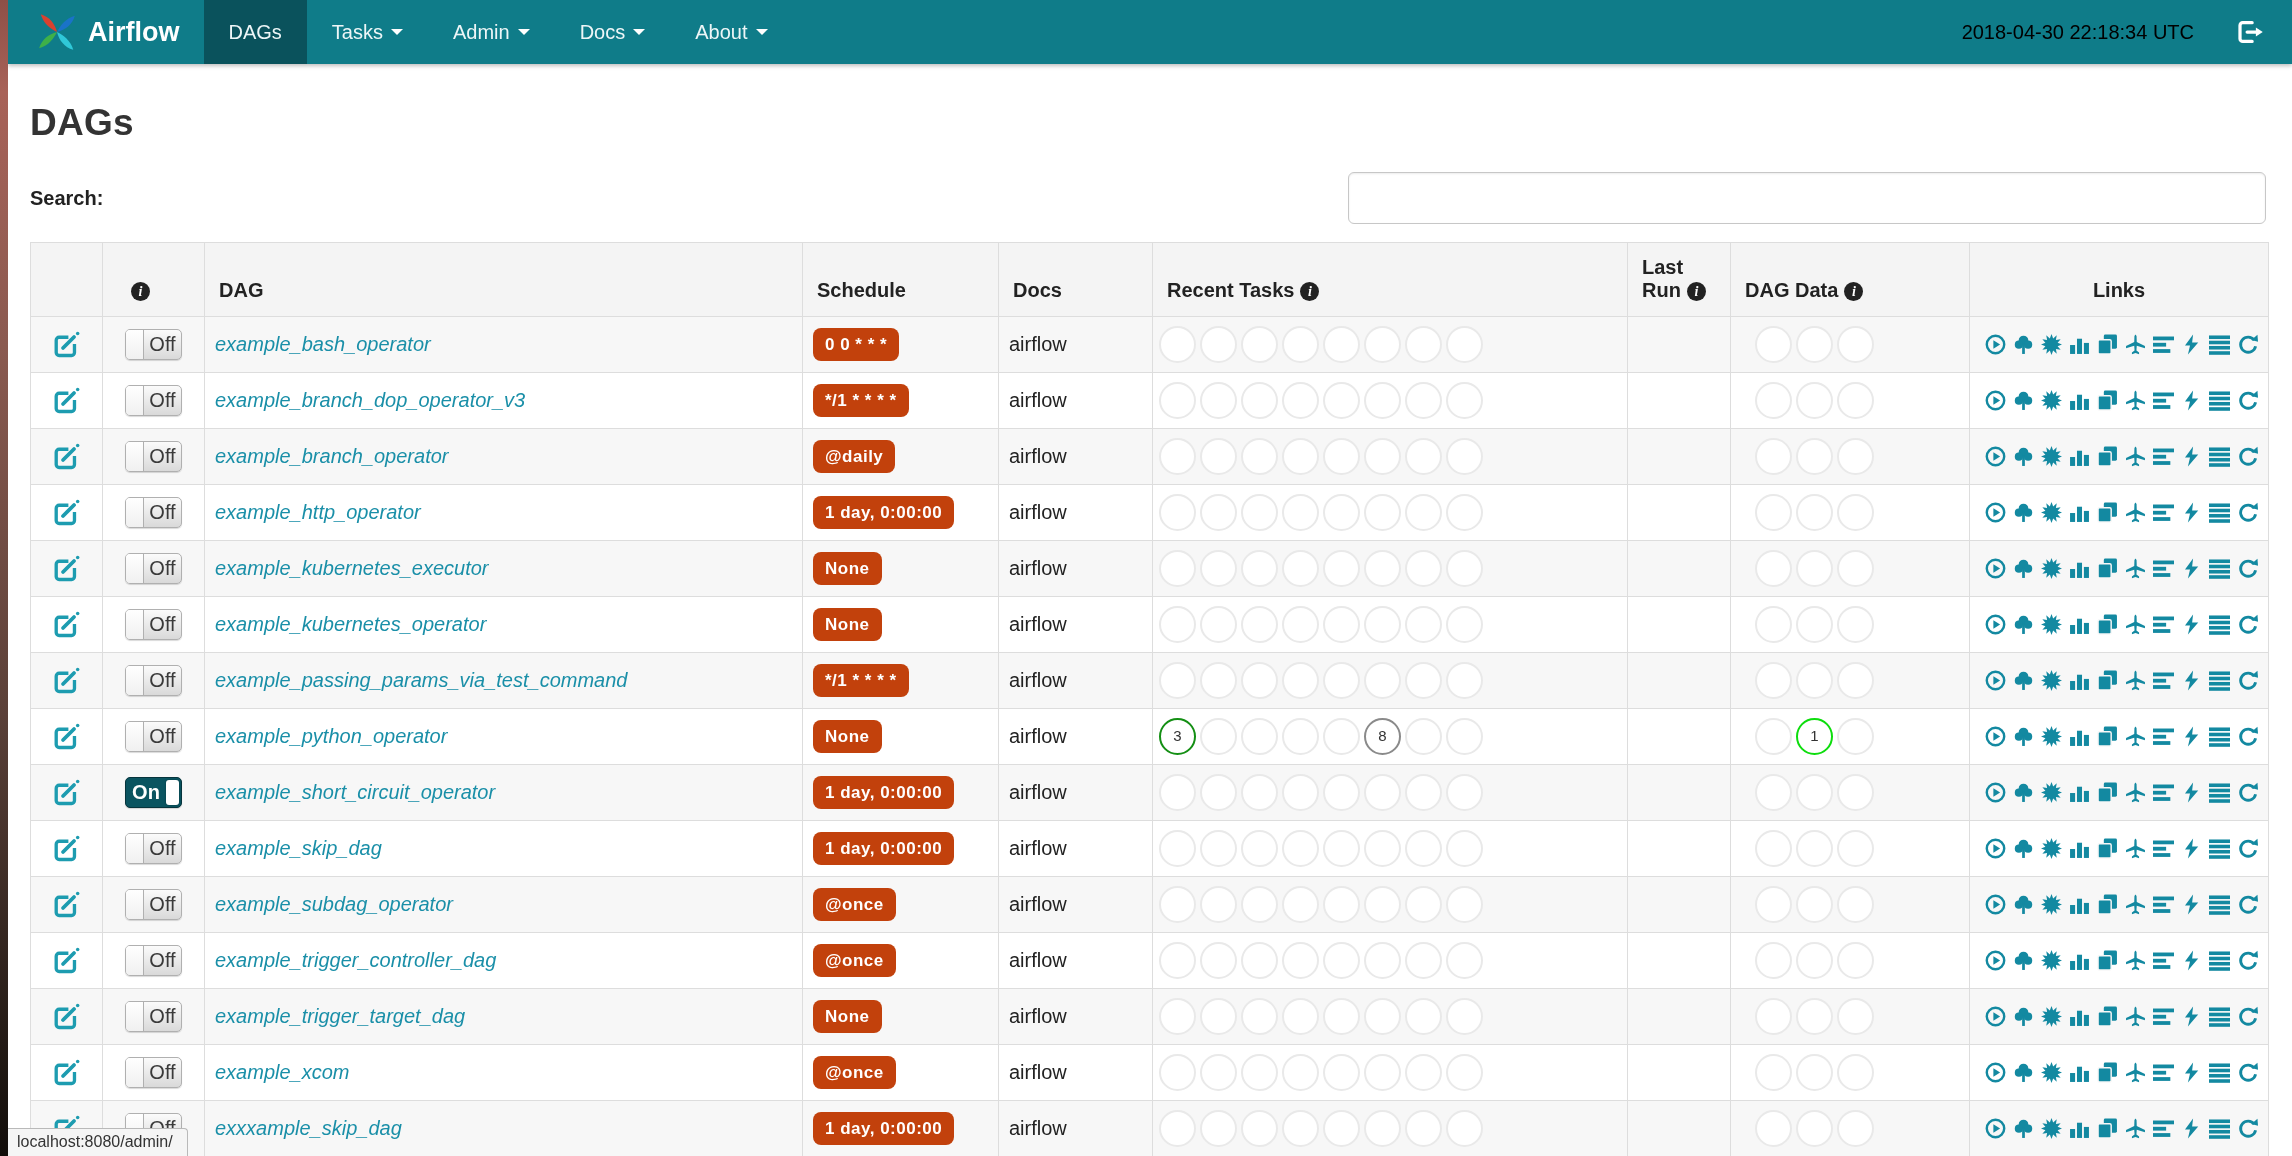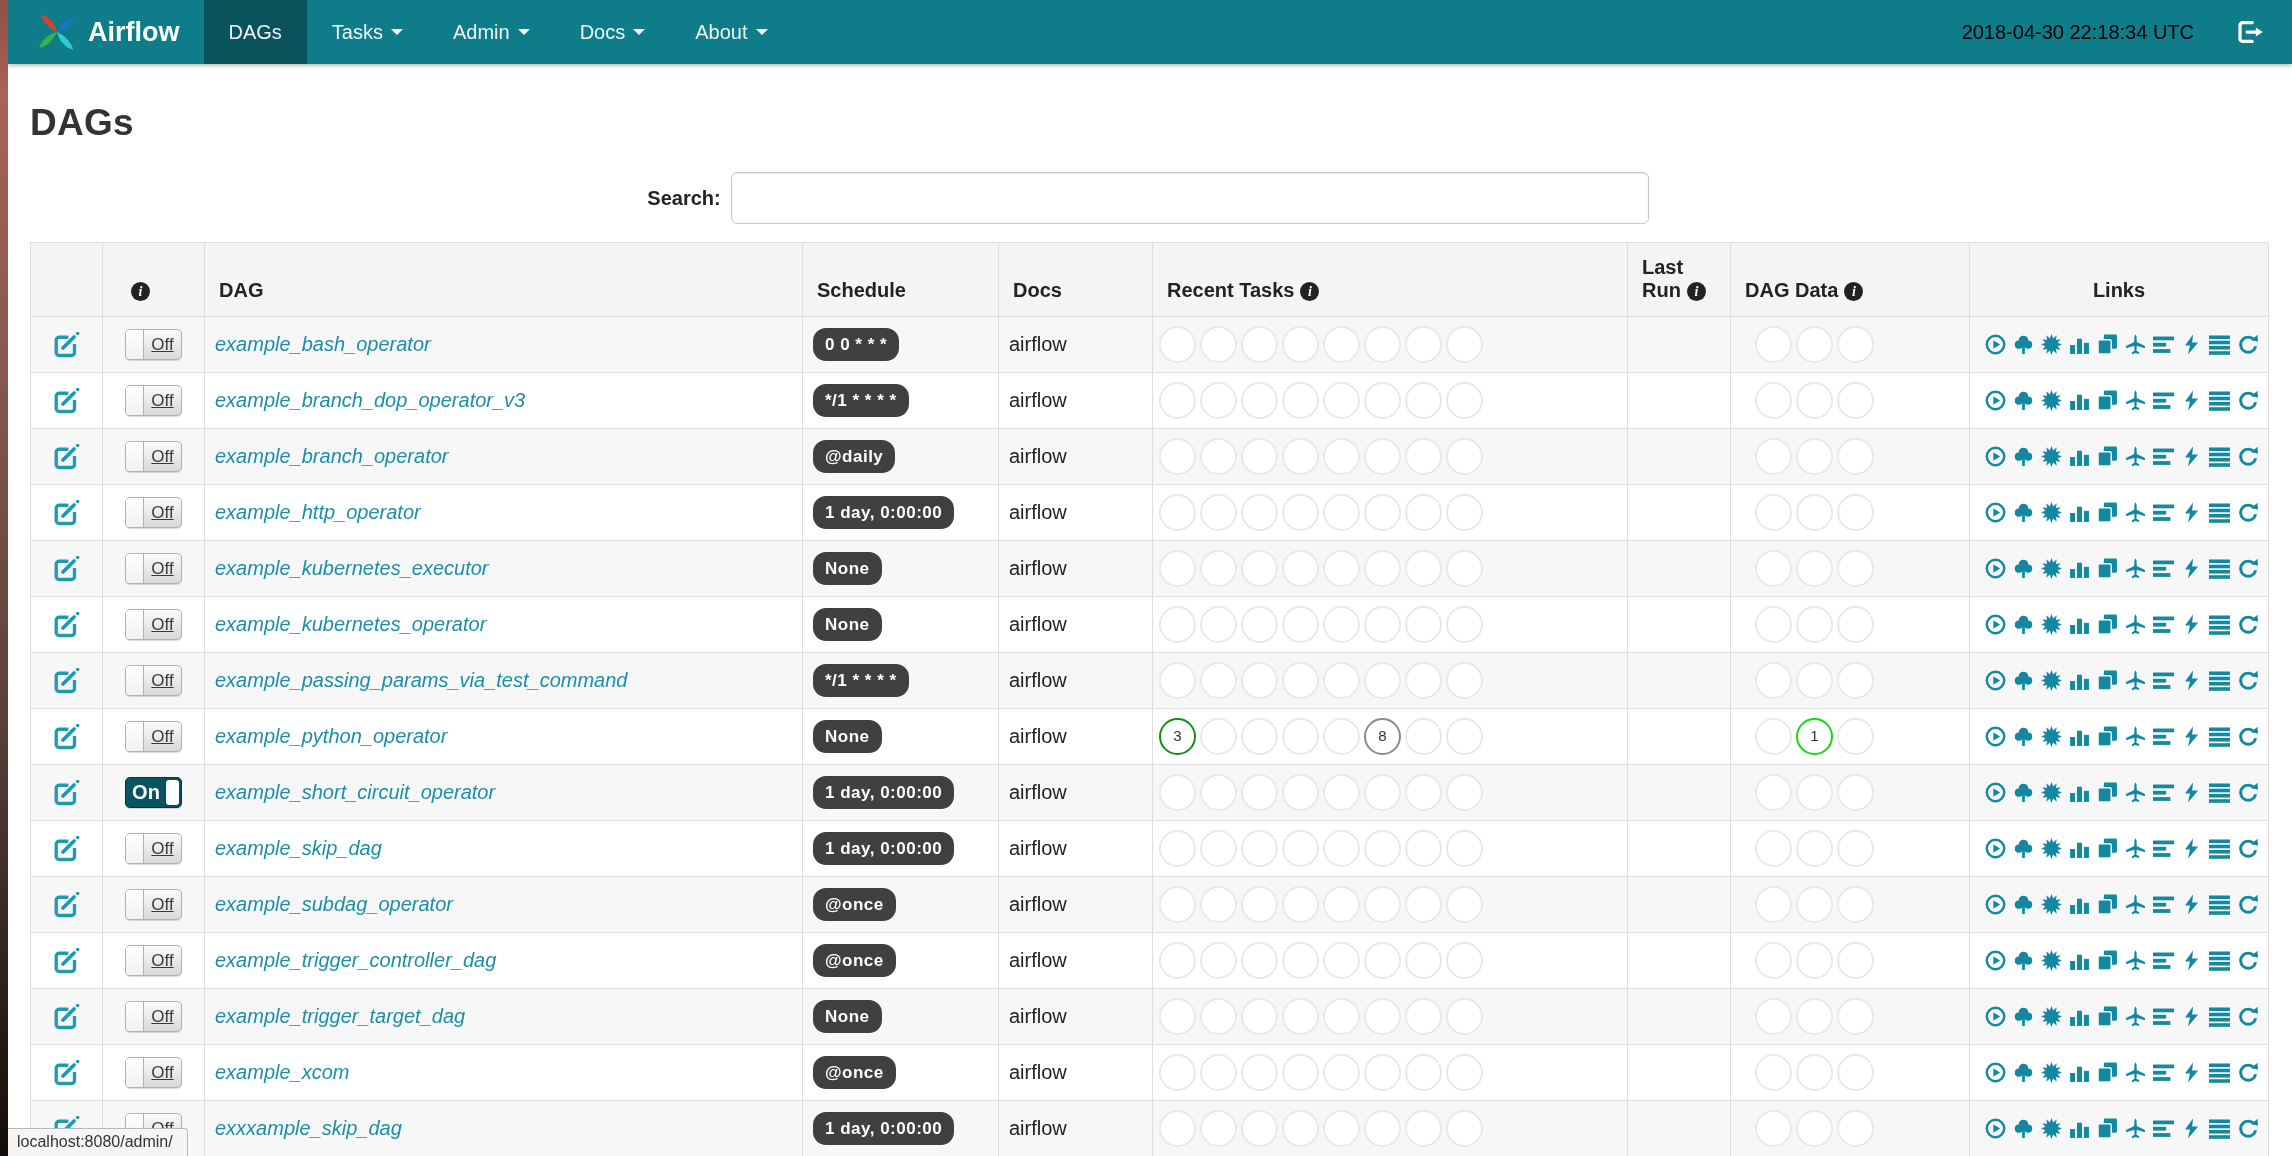--- a/index.html
+++ b/index.html
@@ -19,21 +19,21 @@
   .nav-item.active { background: #0a525c; }
   .caret { margin-left: 8px; width: 0; height: 0; border-left: 6px solid transparent;
     border-right: 6px solid transparent; border-top: 6px solid #fff; display: inline-block; }
   .nav-right { margin-left: auto; display: flex; align-items: center; gap: 40px; padding-right: 28px; }
   .clock { font-size: 20px; color: #000000; }
   .logout { width: 30px; height: 30px; cursor: pointer; display: inline-block; }
 
   
   .main { padding: 0 26px 0 30px; }
   .page-title { margin-top: 38px; font-size: 37px; font-weight: 600; color: #333; letter-spacing: .3px; }
-  .search-row { display: flex; justify-content: center; align-items: center; margin: 28px 0 18px; }
+  .search-row { display: flex; justify-content: space-between; align-items: center; margin: 28px 0 18px; }
   .search-row label { font-size: 20px; font-weight: bold; color: #222; margin-right: 10px; }
   .search-row input { width: 918px; height: 52px; border: 1px solid #c7c7c7; border-radius: 6px;
     box-shadow: inset 0 1px 2px rgba(0,0,0,.08); font-size: 20px; padding: 0 14px; outline: none;
     font-family: "Liberation Sans", sans-serif; background: #fff; }
 
   
   table.dags { border-collapse: collapse; table-layout: fixed; width: 2238px; }
   .dags th, .dags td { border: 1px solid #ddd; }
   .dags th { background: #f4f4f4; vertical-align: bottom; text-align: left; padding: 12px 14px 14px;
     font-size: 20px; color: #222; height: 74px; }
@@ -44,31 +44,31 @@
   col.c-sched  { width: 196px; } col.c-owner  { width: 154px; } col.c-rec  { width: 475px; }
   col.c-last   { width: 103px; } col.c-runs   { width: 239px; } col.c-links{ width: 299px; }
 
   .td-center { text-align: center; }
   .edit-icon { display: inline-block; width: 29px; height: 29px; color: #1d9cb0; cursor: pointer; vertical-align: middle; }
   .edit-icon svg, .link-icon svg, .logout svg { width: 100%; height: 100%; display: block; }
 
   .dag-link { color: #1a8fa8; font-size: 20px; text-decoration: none; cursor: pointer; font-style: italic; }
   .owner-txt { font-size: 20px; color: #222; }
 
-  .sched-badge { display: inline-block; background: #404040; color: #fff; font-weight: bold;
-    font-size: 17px; line-height: 1; padding: 8px 12px; border-radius: 13px; letter-spacing: .5px; cursor: default; }
+  .sched-badge { display: inline-block; background: #c2410c; color: #fff; font-weight: bold;
+    font-size: 17px; line-height: 1; padding: 8px 12px; border-radius: 8px; letter-spacing: .5px; cursor: default; }
 
   
   .toggle { position: relative; display: inline-block; width: 57px; height: 31px; border-radius: 5px;
     cursor: pointer; vertical-align: middle; box-shadow: 0 1px 1px rgba(0,0,0,.15); }
   .toggle.off { background: linear-gradient(#fbfbfb, #d9d9d9); border: 1px solid #b0b0b0; }
   .toggle.off .knob { position: absolute; left: 0; top: 0; bottom: 0; width: 18px;
     background: linear-gradient(#fff, #f0f0f0); border-right: 1px solid #b0b0b0; border-radius: 4px 0 0 4px; }
   .toggle.off .t-label { position: absolute; left: 18px; right: 0; top: 0; bottom: 0; text-align: center;
-    line-height: 29px; font-size: 17px; color: #3a3a3a; text-decoration: underline; }
+    line-height: 29px; font-size: 20px; color: #3a3a3a; }
   .toggle.on { background: #0a5460; border: 1px solid #06343c; }
   .toggle.on .knob { position: absolute; right: 2px; top: 2px; bottom: 2px; width: 13px; background: #fff;
     border-radius: 3px; box-shadow: 0 0 2px rgba(0,0,0,.4); }
   .toggle.on .t-label { position: absolute; left: 0; right: 15px; top: 0; bottom: 0; text-align: center;
     line-height: 29px; font-size: 20px; font-weight: bold; color: #fff; }
 
   
   .circ { display: inline-block; width: 37px; height: 37px; border-radius: 50%;
     border: 2.5px solid #e9e9e9; background: #fff; margin-right: 4px; text-align: center;
     line-height: 32px; font-size: 15px; color: #333; vertical-align: middle; cursor: pointer; }

